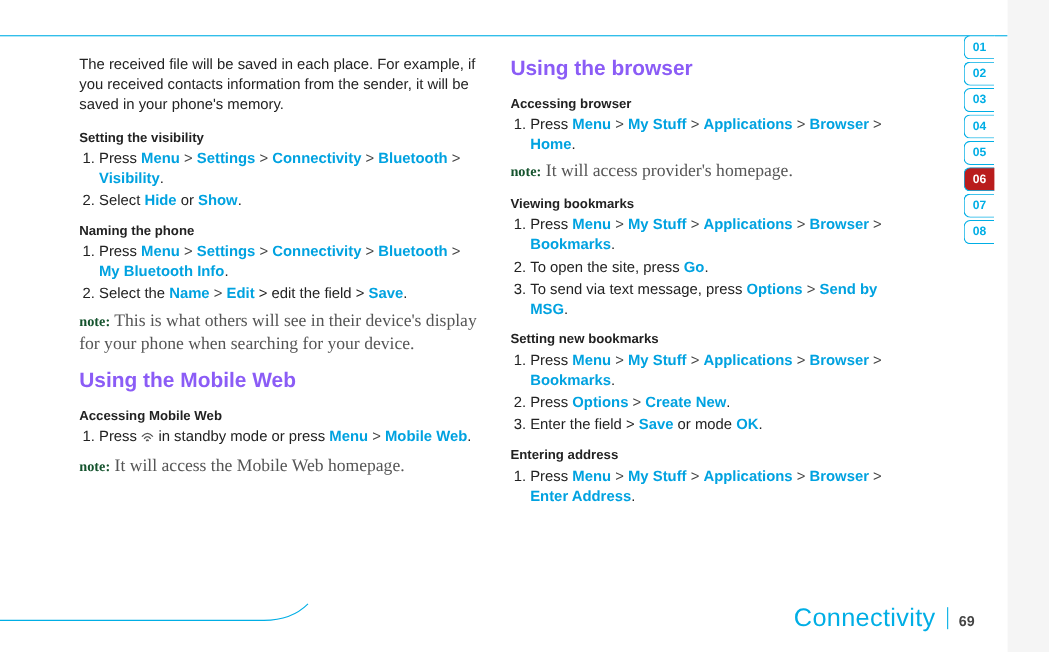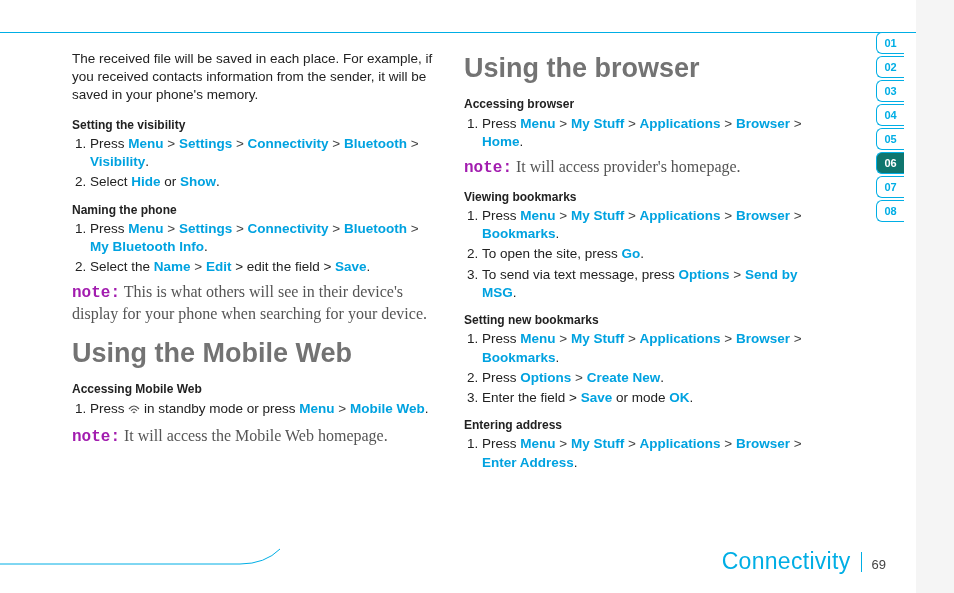--- a/index.html
+++ b/index.html
@@ -39,23 +39,23 @@
     flex: 1;
     font-size: 13.5px;
     line-height: 1.35;
   }
   .intro {
     margin-bottom: 12px;
   }
   h2 {
     font-family: "Trebuchet MS", Verdana, sans-serif;
     font-weight: bold;
-    font-size: 27px;
+    font-size: 19px;
     margin: 10px 0 6px 0;
-    color: #737373;
+    color: #8b5cf6;
   }
   h3 {
     font-size: 12px;
     font-weight: bold;
     margin: 10px 0 2px 0;
     color: #222;
   }
   ol {
     margin: 2px 0 6px 18px;
     padding: 0;
@@ -64,24 +64,24 @@
     margin-bottom: 2px;
   }
   .kw {
     color: #00a2e0;
     font-weight: bold;
   }
   .gt {
     color: #444;
   }
   .note-label {
-    font-family: Liberation Mono, monospace;
-    font-weight: bold;
-    font-size: 16px;
-    color: #a21caf;
+    font-family: Liberation Serif, serif;
+    font-weight: bold;
+    font-size: 13px;
+    color: #14532d;
   }
   .note-text {
     font-family: 'Times New Roman', Georgia, serif;
     font-size: 16px;
     color: #555;
   }
   .note-block {
     margin: 2px 0 8px 0;
     line-height: 1.3;
   }
@@ -103,21 +103,21 @@
     font-size: 11px;
     font-weight: bold;
     display: flex;
     align-items: center;
     justify-content: center;
     margin-bottom: 2px;
     background: #fff;
     box-sizing: border-box;
   }
   .tab.active {
-    background: #0f766e;
+    background: #b91c1c;
     color: #fff;
   }
   .footer {
     position: absolute;
     bottom: 18px;
     right: 30px;
     display: flex;
     align-items: baseline;
     gap: 10px;
   }
@@ -129,21 +129,21 @@
     letter-spacing: 0.3px;
   }
   .divider {
     width: 1px;
     height: 20px;
     background: #00aee5;
     align-self: center;
   }
   .page-num {
     font-size: 13px;
-    font-weight: normal;
+    font-weight: bold;
     color: #444;
   }
   .footer-swoosh {
     position: absolute;
     bottom: 28px;
     left: 0;
     width: 290px;
     height: 18px;
   }
   .footer-swoosh svg {

